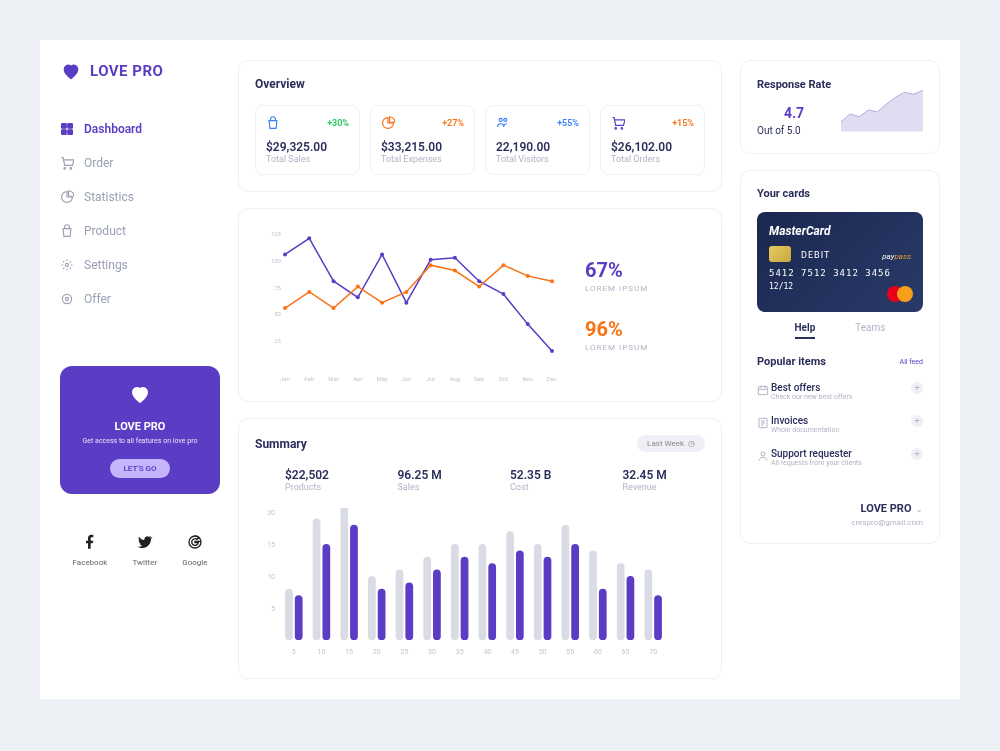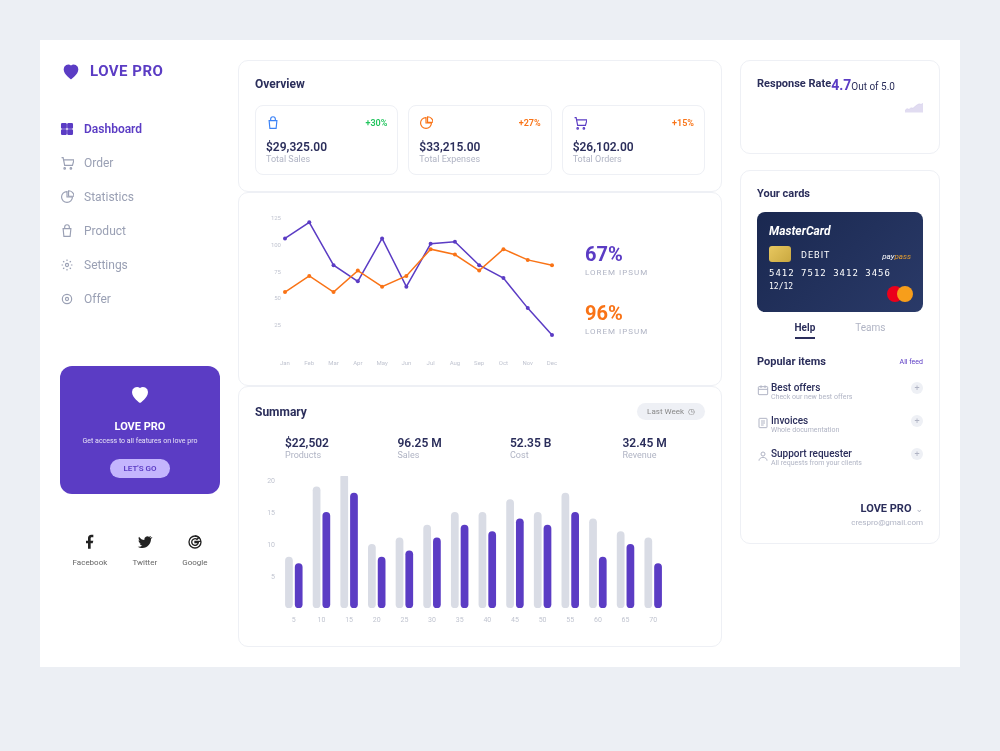--- a/index.html
+++ b/index.html
@@ -14,21 +14,21 @@
 .nav-item.active{color:#5b3cc4;font-weight:600}
 .nav-icon{width:14px;height:14px;display:inline-flex;align-items:center;justify-content:center}
 .promo{background:#5b3cc4;border-radius:12px;padding:16px;text-align:center;color:#fff;margin-bottom:30px}
 .promo-title{font-size:11px;font-weight:700;margin:10px 0 4px}
 .promo-sub{font-size:7px;opacity:0.85;margin-bottom:10px;line-height:1.3}
 .promo-btn{background:#c4b5fd;color:#5b3cc4;border:none;border-radius:12px;padding:5px 14px;font-size:8px;font-weight:600;cursor:pointer}
 .socials{display:flex;justify-content:space-around;margin-top:10px}
 .social{text-align:center;color:#555}
 .social-icon{width:16px;height:16px;margin:0 auto 4px}
 .social-label{font-size:8px;color:#666}
-.main{flex:1;display:flex;flex-direction:column;}
+.main{flex:1;display:flex;flex-direction:column;gap:16px}
 .card{border:1px solid #eef0f5;border-radius:10px;padding:16px}
 .card-title{font-size:12px;font-weight:700;color:#2b2e5b;margin-bottom:14px}
 .kpis{display:flex;gap:10px}
 .kpi{flex:1;border:1px solid #eef0f5;border-radius:8px;padding:10px}
 .kpi-top{display:flex;justify-content:space-between;align-items:center;margin-bottom:10px}
 .kpi-icon{width:14px;height:14px}
 .kpi-delta{font-size:9px;font-weight:600}
 .kpi-val{font-size:12px;font-weight:600;color:#2b2e5b}
 .kpi-lbl{font-size:9px;color:#b0b4c4}
 .chart-card{display:flex;gap:20px}
@@ -38,21 +38,21 @@
 .stat-sub{font-size:8px;color:#b0b4c4;letter-spacing:1px;margin-top:2px}
 .summary-head{display:flex;justify-content:space-between;align-items:center;margin-bottom:16px}
 .period{background:#eef0f5;border-radius:10px;padding:4px 10px;font-size:8px;color:#888;display:flex;align-items:center;gap:4px}
 .summary-metrics{display:flex;gap:30px;margin-bottom:16px;padding-left:30px}
 .sm{flex:1}
 .sm-val{font-size:12px;font-weight:600;color:#2b2e5b}
 .sm-lbl{font-size:9px;color:#b0b4c4}
 .bars{height:150px;position:relative}
 .right{width:200px;display:flex;flex-direction:column;gap:16px}
 .response{display:flex;gap:10px}
-.resp-left{display:flex;flex-direction:row;justify-content:center}
+.resp-left{display:flex;flex-direction:column;justify-content:center}
 .resp-title{font-size:11px;font-weight:700;color:#2b2e5b;margin-bottom:14px}
 .resp-score{font-size:14px;font-weight:700;color:#5b3cc4;text-align:center}
 .resp-out{font-size:10px;color:#2b2e5b;margin-top:4px}
 .area-chart{flex:1;height:60px}
 .cards-title{font-size:11px;font-weight:700;color:#2b2e5b;margin-bottom:12px}
 .credit{background:linear-gradient(135deg,#1a2850,#2a3a68);border-radius:8px;padding:12px;color:#fff;height:100px;position:relative}
 .cc-brand{font-size:12px;font-style:italic;font-weight:700}
 .cc-chip{width:22px;height:16px;background:linear-gradient(135deg,#e8c860,#c9a840);border-radius:3px;margin-top:8px}
 .cc-debit{position:absolute;top:38px;left:44px;font-size:9px;letter-spacing:1px}
 .cc-num{font-size:9px;letter-spacing:1px;margin-top:6px;font-family:monospace}
@@ -196,20 +196,32 @@
           </div>
           <div class="kpi">
             <div class="kpi-top">
               <svg class="kpi-icon" viewBox="0 0 18 18" fill="none" stroke="#f97316" stroke-width="1.5">
                 <path d="M9 2a7 7 0 1 0 7 7H9z M11 1v7h7a7 7 0 0 0-7-7z"></path>
               </svg>
               <span class="kpi-delta" style="color:#f97316">+27%</span>
             </div>
             <div class="kpi-val">$33,215.00</div>
             <div class="kpi-lbl">Total Expenses</div>
+          </div>
+          <div class="kpi">
+            <div class="kpi-top">
+              <svg class="kpi-icon" viewBox="0 0 18 18" fill="none" stroke="#3b82f6" stroke-width="1.5">
+                <circle cx="6" cy="5" r="2"></circle>
+                <circle cx="12" cy="5" r="2"></circle>
+                <path d="M2 14c0-3 2-4 4-4s4 1 4 4M10 14c0-3 2-4 4-4"></path>
+              </svg>
+              <span class="kpi-delta" style="color:#3b82f6">+55%</span>
+            </div>
+            <div class="kpi-val">22,190.00</div>
+            <div class="kpi-lbl">Total Visitors</div>
           </div>
           <div class="kpi">
             <div class="kpi-top">
               <svg class="kpi-icon" viewBox="0 0 18 18" fill="none" stroke="#5b3cc4" stroke-width="1.5">
                 <circle cx="6" cy="16" r="1"></circle>
                 <circle cx="14" cy="16" r="1"></circle>
                 <path d="M2 2h2l2 10h10l2-7H5"></path>
               </svg>
               <span class="kpi-delta" style="color:#f97316">+15%</span>
             </div>

